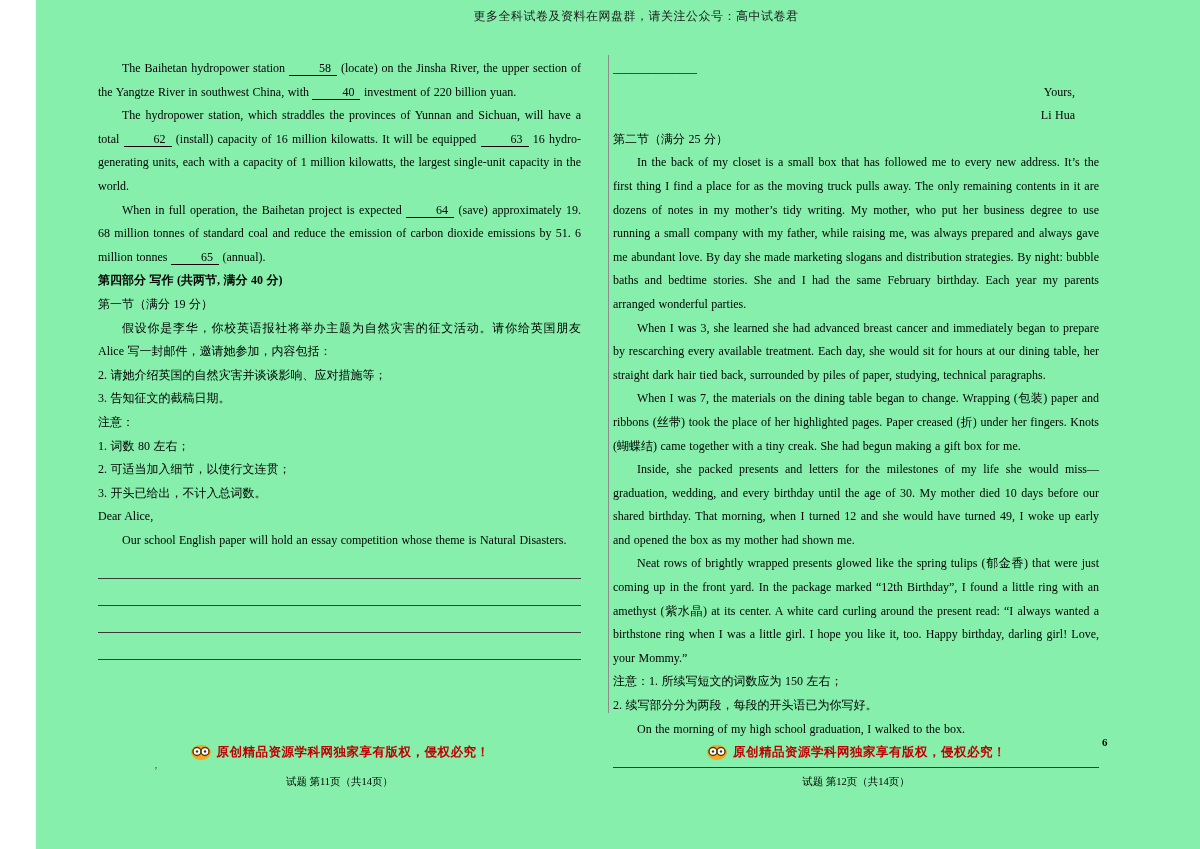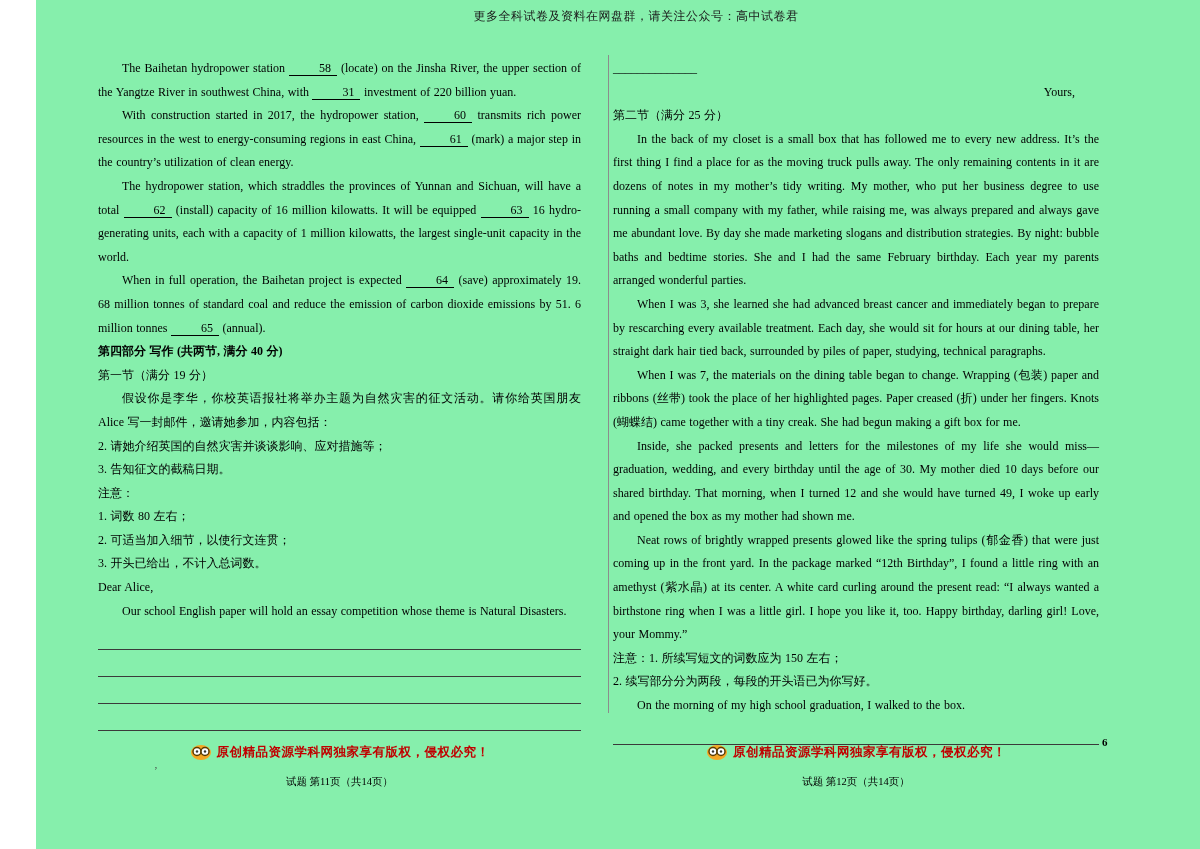--- a/index.html
+++ b/index.html
@@ -41,22 +41,21 @@
   .stray { position:absolute; left:118px; top:764px; font-size:11px; color:#444; }
 </style>
 </head>
 <body>
 
 <div class="sheet">
 
   <div class="top-notice">更多全科试卷及资料在网盘群，请关注公众号：高中试卷君</div>
 
   <div class="col col-left">
-      <p class="blk para-indent">The Baihetan hydropower station <span class="blank">58</span> (locate) on the Jinsha River, the upper section of the Yangtze River in southwest China, with <span class="blank">31</span> investment of 220 billion yuan.</p>
-      <p class="blk para-indent">With construction started in 2017, the hydropower station, <span class="blank">60</span> transmits rich power resources in the west to energy-consuming regions in east China, <span class="blank">61</span> (mark) a major step in the country’s utilization of clean energy.</p>
+      <p class="blk para-indent">The Baihetan hydropower station <span class="blank">58</span> (locate) on the Jinsha River, the upper section of the Yangtze River in southwest China, with <span class="blank">40</span> investment of 220 billion yuan.</p>
       <p class="blk para-indent">The hydropower station, which straddles the provinces of Yunnan and Sichuan, will have a total <span class="blank">62</span> (install) capacity of 16 million kilowatts. It will be equipped <span class="blank">63</span> 16 hydro-generating units, each with a capacity of 1 million kilowatts, the largest single-unit capacity in the world.</p>
       <p class="blk para-indent">When in full operation, the Baihetan project is expected <span class="blank">64</span> (save) approximately 19. 68 million tonnes of standard coal and reduce the emission of carbon dioxide emissions by 51. 6 million tonnes <span class="blank">65</span> (annual).</p>
       <p class="blk heading">第四部分 写作 (共两节, 满分 40 分)</p>
       <p class="blk plain">第一节（满分 19 分）</p>
       <p class="blk para-indent">假设你是李华，你校英语报社将举办主题为自然灾害的征文活动。请你给英国朋友 Alice 写一封邮件，邀请她参加，内容包括：</p>
       <p class="blk plain">2. 请她介绍英国的自然灾害并谈谈影响、应对措施等；</p>
       <p class="blk plain">3. 告知征文的截稿日期。</p>
       <p class="blk plain">注意：</p>
       <p class="blk plain">1. 词数 80 左右；</p>
       <p class="blk plain">2. 可适当加入细节，以使行文连贯；</p>
@@ -67,20 +66,21 @@
       <div class="writing-line"></div>
       <div class="writing-line"></div>
       <div class="writing-line"></div>
     </div>
 
   <div class="divider"></div>
 
   <div class="col col-right">
       <p class="blk plain">______________</p>
       <p class="blk right">Yours,</p>
+      <p class="blk right">Li Hua</p>
       <p class="blk plain">第二节（满分 25 分）</p>
       <p class="blk para-indent">In the back of my closet is a small box that has followed me to every new address. It’s the first thing I find a place for as the moving truck pulls away. The only remaining contents in it are dozens of notes in my mother’s tidy writing. My mother, who put her business degree to use running a small company with my father, while raising me, was always prepared and always gave me abundant love. By day she made marketing slogans and distribution strategies. By night: bubble baths and bedtime stories. She and I had the same February birthday. Each year my parents arranged wonderful parties.</p>
       <p class="blk para-indent">When I was 3, she learned she had advanced breast cancer and immediately began to prepare by rescarching every available treatment. Each day, she would sit for hours at our dining table, her straight dark hair tied back, surrounded by piles of paper, studying, technical paragraphs.</p>
       <p class="blk para-indent">When I was 7, the materials on the dining table began to change. Wrapping (包装) paper and ribbons (丝带) took the place of her highlighted pages. Paper creased (折) under her fingers. Knots (蝴蝶结) came together with a tiny creak. She had begun making a gift box for me.</p>
       <p class="blk para-indent">Inside, she packed presents and letters for the milestones of my life she would miss—graduation, wedding, and every birthday until the age of 30. My mother died 10 days before our shared birthday. That morning, when I turned 12 and she would have turned 49, I woke up early and opened the box as my mother had shown me.</p>
       <p class="blk para-indent">Neat rows of brightly wrapped presents glowed like the spring tulips (郁金香) that were just coming up in the front yard. In the package marked “12th Birthday”, I found a little ring with an amethyst (紫水晶) at its center. A white card curling around the present read: “I always wanted a birthstone ring when I was a little girl. I hope you like it, too. Happy birthday, darling girl! Love, your Mommy.”</p>
       <p class="blk plain">注意：1. 所续写短文的词数应为 150 左右；</p>
       <p class="blk plain">2. 续写部分分为两段，每段的开头语已为你写好。</p>
       <p class="blk para-indent">On the morning of my high school graduation, I walked to the box.</p>
       <div class="writing-line"></div>

